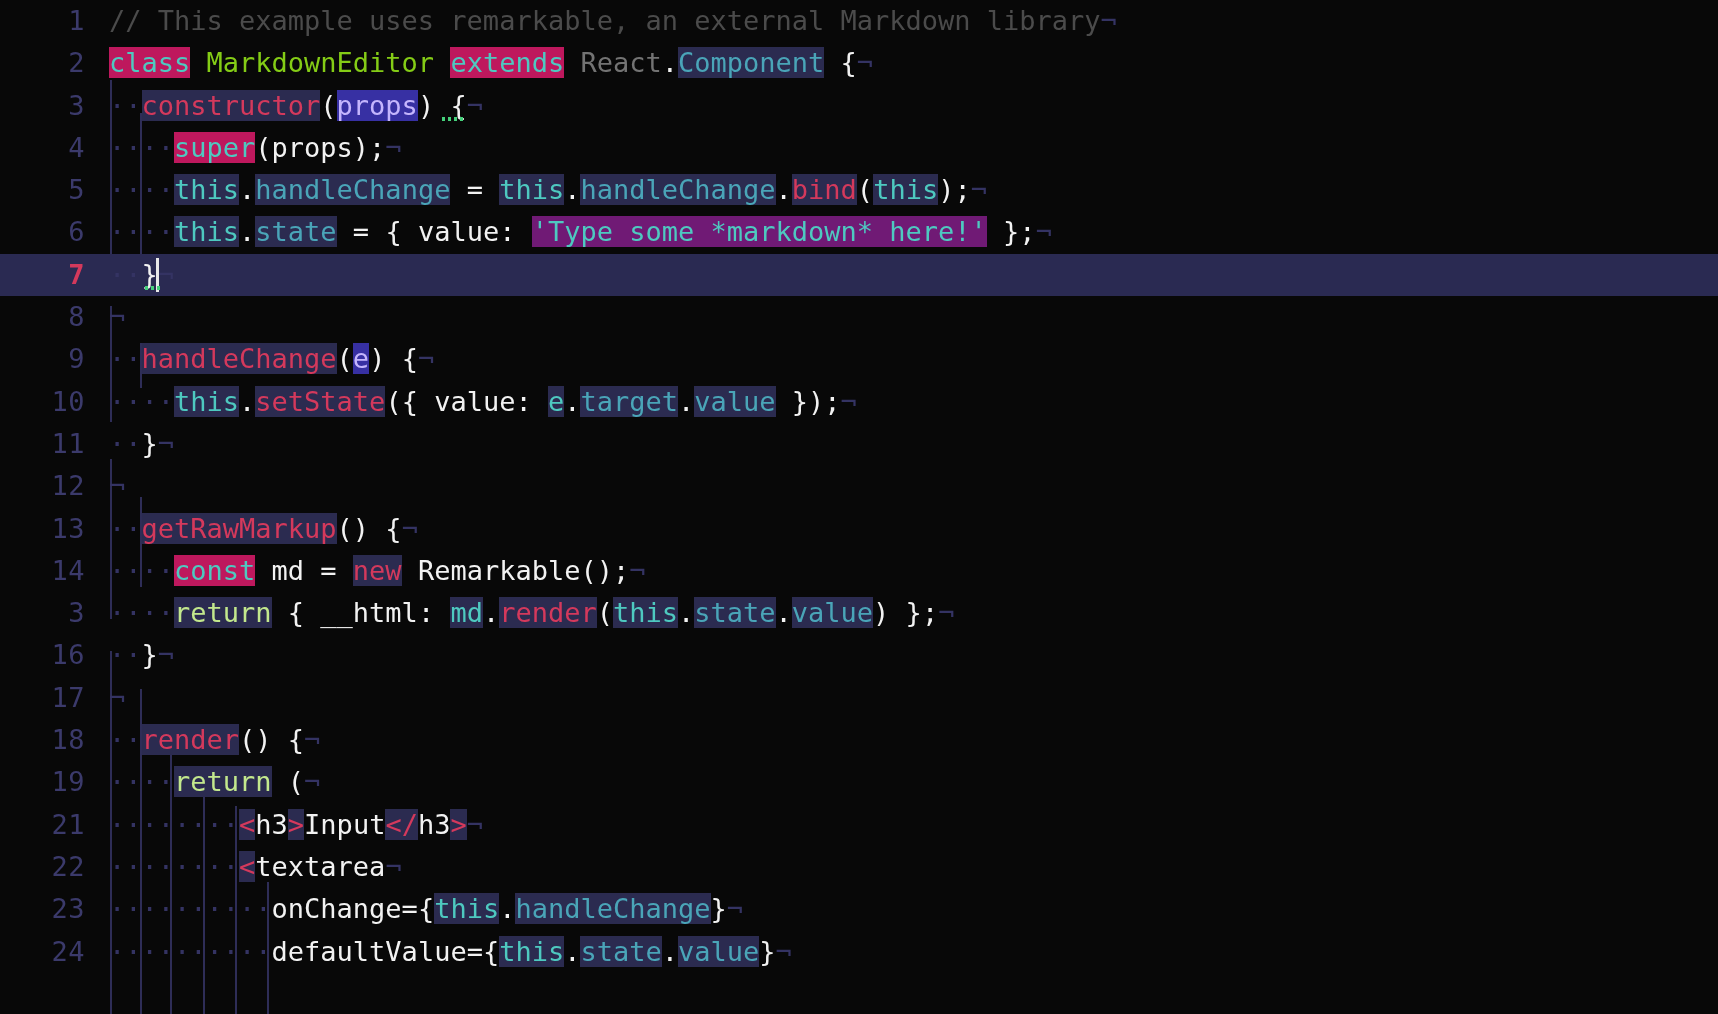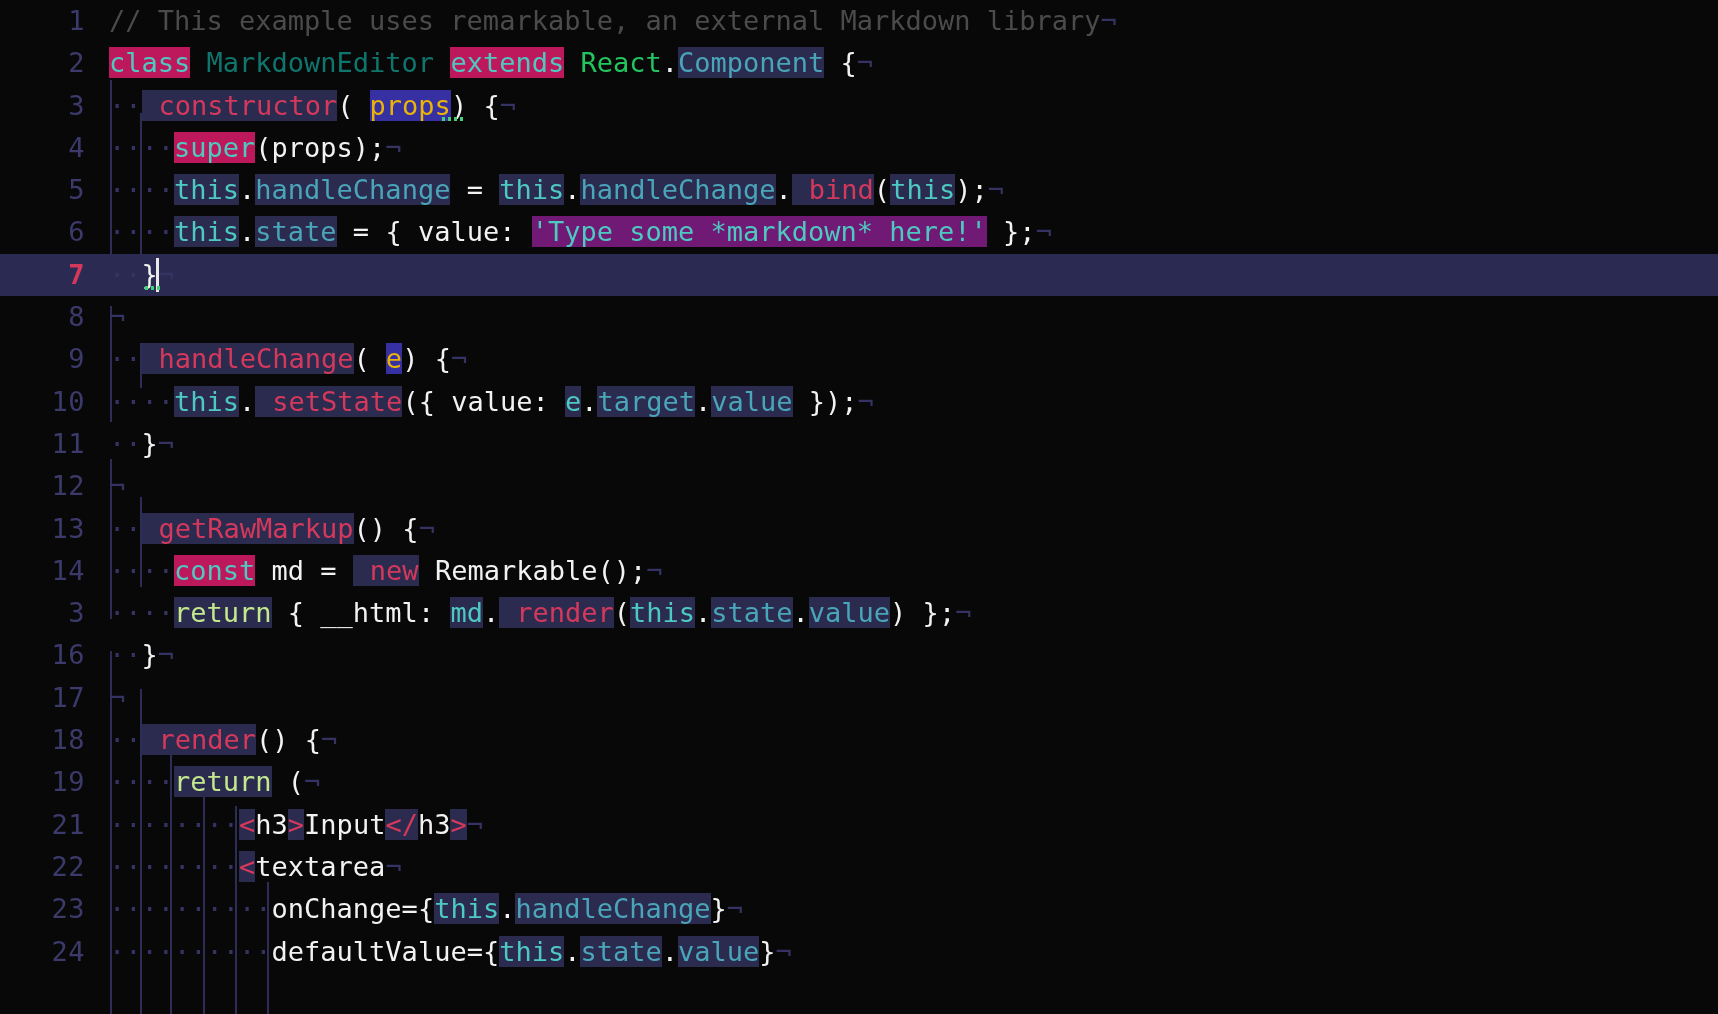--- a/index.html
+++ b/index.html
@@ -62,26 +62,26 @@
     padding-left: 2px;
     white-space: pre;
     color: #f2f2f2;
   }
 
   
   .cmt    { color: #4b4b4b; }
   .kw     { color: #4ec9c0; background: #be185d; }
   .kw2    { color: #c3e88d; background: #2b2b50; }  
   .plain  { color: #f2f2f2; }
-  .cls    { color: #0f766e; }
+  .cls    { color: #84cc16; }
   .prop   { color: #4aa5b8; background: #2b2b50; }  
-  .yellow { color: #22c55e; text-align: center; }
-  .meth   { color: #d4395c; background: #2b2b50; padding-left: 17px; }  
+  .yellow { color: #737373; text-align: center; }
+  .meth   { color: #d4395c; background: #2b2b50; }  
   .var    { color: #4ec9c0; background: #2b2b50; }  
-  .param  { color: #eab308; background: #3730a3; margin-left: 16px; }  
+  .param  { color: #c4b5fd; background: #3730a3; }  
   .member { color: #4aa5b8; background: #2b2b50; }  
   .str    { color: #4ec9c0; background: #701a75; }  
   .jsxp   { color: #d4395c; background: #2b2b50; }  
   .jsxs   { color: #4aa5b8; background: #3730a3; }  
   .dot    { color: #f2f2f2; }
 
   
   .ws { color: #343363; }
   
   .eol { color: #343363; }

